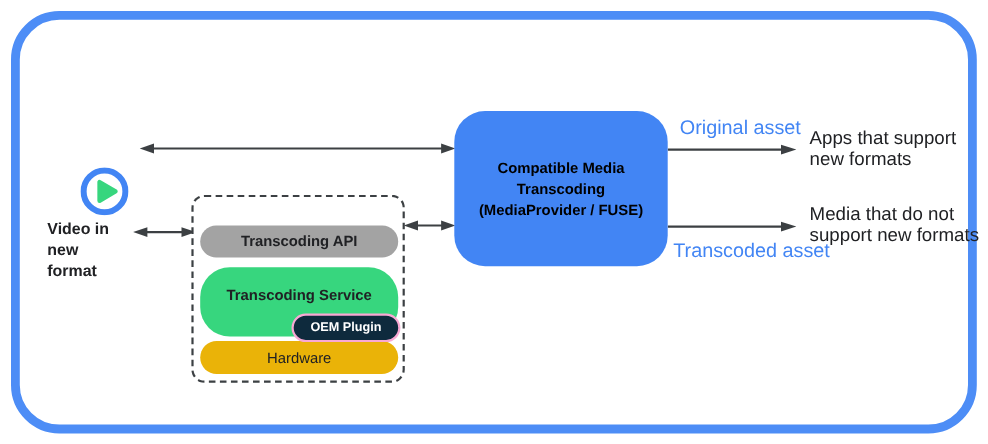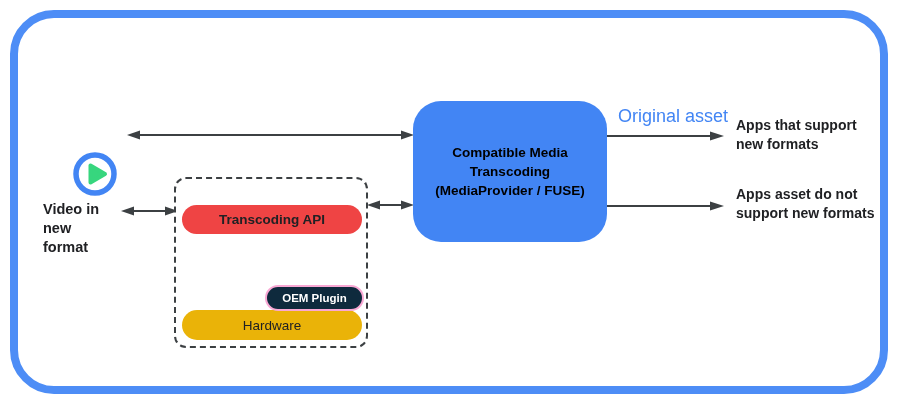--- a/index.html
+++ b/index.html
@@ -39,21 +39,21 @@
     position: absolute; left: 0; top: 5px; width: 100%;
     text-align: center; font-size: 13.5px;
   }
   .pill {
     position: absolute;
     display: flex; align-items: center; justify-content: center;
     font-size: 13.5px;
   }
   .pill-api {
     left: 6px; top: 26px; width: 180px; height: 29px;
-    background: #ef4444; border-radius: 15px;
+    background: #a3a3a3; border-radius: 15px;
     font-weight: bold;
   }
   .pill-service {
     left: 6px; top: 64px; width: 180px; height: 63px;
     background: #37d67e; border-radius: 27px;
     font-weight: bold;
     padding-bottom: 12px; box-sizing: border-box;
   }
   .pill-oem {
     left: 89px; top: 106px; width: 99px; height: 26px;
@@ -75,21 +75,21 @@
   .transcoder-label {
     color: #000000; font-weight: bold;
     font-size: 13.5px; line-height: 19px;
     text-align: center; white-space: pre-line;
   }
 
   .asset-label {
     color: #4285f4; font-size: 18px; white-space: nowrap;
   }
   .apps-label {
-    font-size: 14px; line-height: 19px; white-space: pre-line; font-weight: bold;
+    font-size: 17px; line-height: 19px; white-space: pre-line;
   }
   svg.arrow { display: block; }
 </style>
 </head>
 <body>
 
 <div class="canvas">
 
   <div class="frame abs"></div>
 
@@ -117,20 +117,23 @@
   <svg class="abs arrow" style="left:367px; top:198px;" width="47" height="14">
     <line x1="11" y1="7" x2="36" y2="7" stroke="#3c4043" stroke-width="2"></line>
     <polygon points="0,7 13,2.5 13,11.5" fill="#3c4043"></polygon>
     <polygon points="47,7 34,2.5 34,11.5" fill="#3c4043"></polygon>
   </svg>
 
   <div class="abs mf-box">
     <div class="pill pill-api">
       <span>Transcoding API</span>
     </div>
+    <div class="pill pill-service">
+      <span>Transcoding Service</span>
+    </div>
     <div class="pill pill-oem">
       <span>OEM Plugin</span>
     </div>
     <div class="pill pill-hardware">
       <span>Hardware</span>
     </div>
   </div>
 
   <div class="abs transcoder-box">
     <div class="transcoder-label">Compatible Media
@@ -143,16 +146,17 @@
     <line x1="0" y1="7" x2="105" y2="7" stroke="#3c4043" stroke-width="2"></line>
     <polygon points="117,7 103,2.5 103,11.5" fill="#3c4043"></polygon>
   </svg>
   <div class="abs apps-label" style="left:736px; top:116px;">Apps that support
 new formats</div>
 
   <svg class="abs arrow" style="left:607px; top:199px;" width="117" height="14">
     <line x1="0" y1="7" x2="105" y2="7" stroke="#3c4043" stroke-width="2"></line>
     <polygon points="117,7 103,2.5 103,11.5" fill="#3c4043"></polygon>
   </svg>
-  <div class="abs apps-label" style="left:736px; top:185px;">Apps asset do not
+  <div class="abs asset-label" style="left:612px; top:218px;">Transcoded asset</div>
+  <div class="abs apps-label" style="left:736px; top:185px;">Media that do not
 support new formats</div>
 
 </div>
 
 </body></html>

